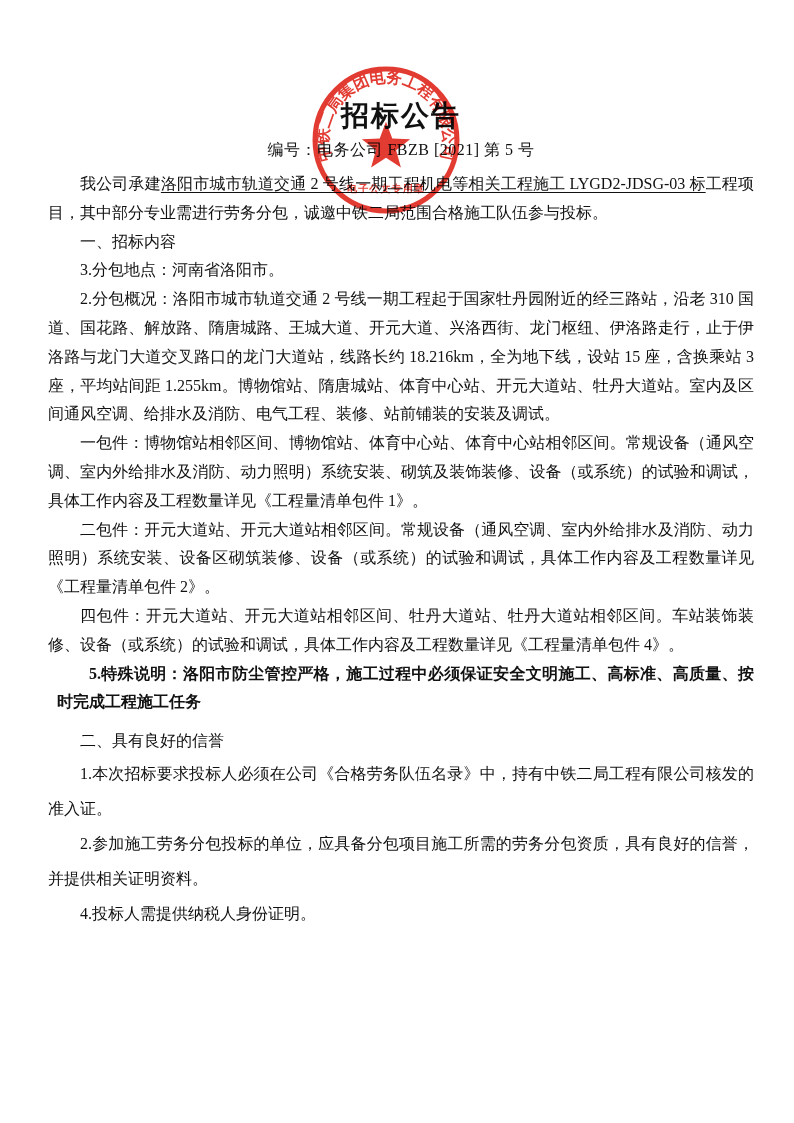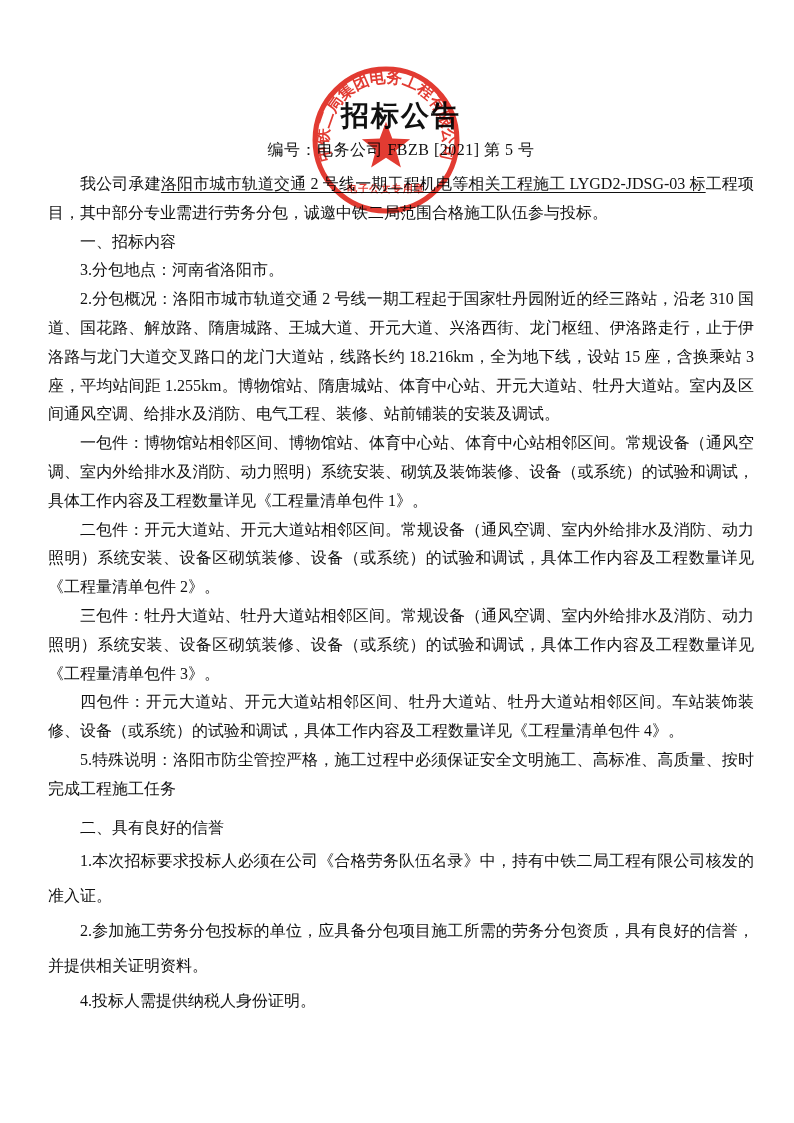--- a/index.html
+++ b/index.html
@@ -38,21 +38,21 @@
     text-indent: 2em;
   }
   .sec2 p.para { line-height: 35px; }
   h2.sec-heading {
     font-size: 16px;
     font-weight: normal;
     line-height: 28.8px;
     text-indent: 2em;
   }
   .sec2 h2.sec-heading { line-height: 30px; }
-  .bold { font-weight: normal; }
+  .bold { font-weight: bold; margin-left: 9px; }
   .u {
     text-decoration: underline;
     text-underline-offset: 3px;
   }
   .seal {
     position: absolute;
     left: 310px;
     top: 64px;
     width: 152px;
     height: 152px;
@@ -99,21 +99,20 @@
     <div class="body-block sec1">
 
       <p class="para"><span>我公司承建</span><span class="u">洛阳市城市轨道交通 2 号线一期工程机电等相关工程施工 LYGD2-JDSG-03 标</span><span>工程项目，其中部分专业需进行劳务分包，诚邀中铁二局范围合格施工队伍参与投标。</span></p>
 
       <h2 class="sec-heading">一、招标内容</h2>
 
       <p class="para">3.分包地点：河南省洛阳市。</p>
       <p class="para">2.分包概况：洛阳市城市轨道交通 2 号线一期工程起于国家牡丹园附近的经三路站，沿老 310 国道、国花路、解放路、隋唐城路、王城大道、开元大道、兴洛西街、龙门枢纽、伊洛路走行，止于伊洛路与龙门大道交叉路口的龙门大道站，线路长约 18.216km，全为地下线，设站 15 座，含换乘站 3 座，平均站间距 1.255km。博物馆站、隋唐城站、体育中心站、开元大道站、牡丹大道站。室内及区间通风空调、给排水及消防、电气工程、装修、站前铺装的安装及调试。</p>
       <p class="para">一包件：博物馆站相邻区间、博物馆站、体育中心站、体育中心站相邻区间。常规设备（通风空调、室内外给排水及消防、动力照明）系统安装、砌筑及装饰装修、设备（或系统）的试验和调试，具体工作内容及工程数量详见《工程量清单包件 1》。</p>
       <p class="para">二包件：开元大道站、开元大道站相邻区间。常规设备（通风空调、室内外给排水及消防、动力照明）系统安装、设备区砌筑装修、设备（或系统）的试验和调试，具体工作内容及工程数量详见《工程量清单包件 2》。</p>
-      <p class="para">三包件：牡丹大道站、牡丹大道站相邻区间。常规设备（通风空调、室内外给排水及消防、动力照明）系统安装、设备区砌筑装修、设备（或系统）的试验和调试，具体工作内容及工程数量详见《工程量清单包件 3》。</p>
       <p class="para">四包件：开元大道站、开元大道站相邻区间、牡丹大道站、牡丹大道站相邻区间。车站装饰装修、设备（或系统）的试验和调试，具体工作内容及工程数量详见《工程量清单包件 4》。</p>
       <p class="para bold">5.特殊说明：洛阳市防尘管控严格，施工过程中必须保证安全文明施工、高标准、高质量、按时完成工程施工任务</p>
     </div>
 
     <div class="body-block sec2">
       <h2 class="sec-heading">二、具有良好的信誉</h2>
 
       <p class="para">1.本次招标要求投标人必须在公司《合格劳务队伍名录》中，持有中铁二局工程有限公司核发的准入证。</p>
       <p class="para">2.参加施工劳务分包投标的单位，应具备分包项目施工所需的劳务分包资质，具有良好的信誉，并提供相关证明资料。</p>
       <p class="para">4.投标人需提供纳税人身份证明。</p>

